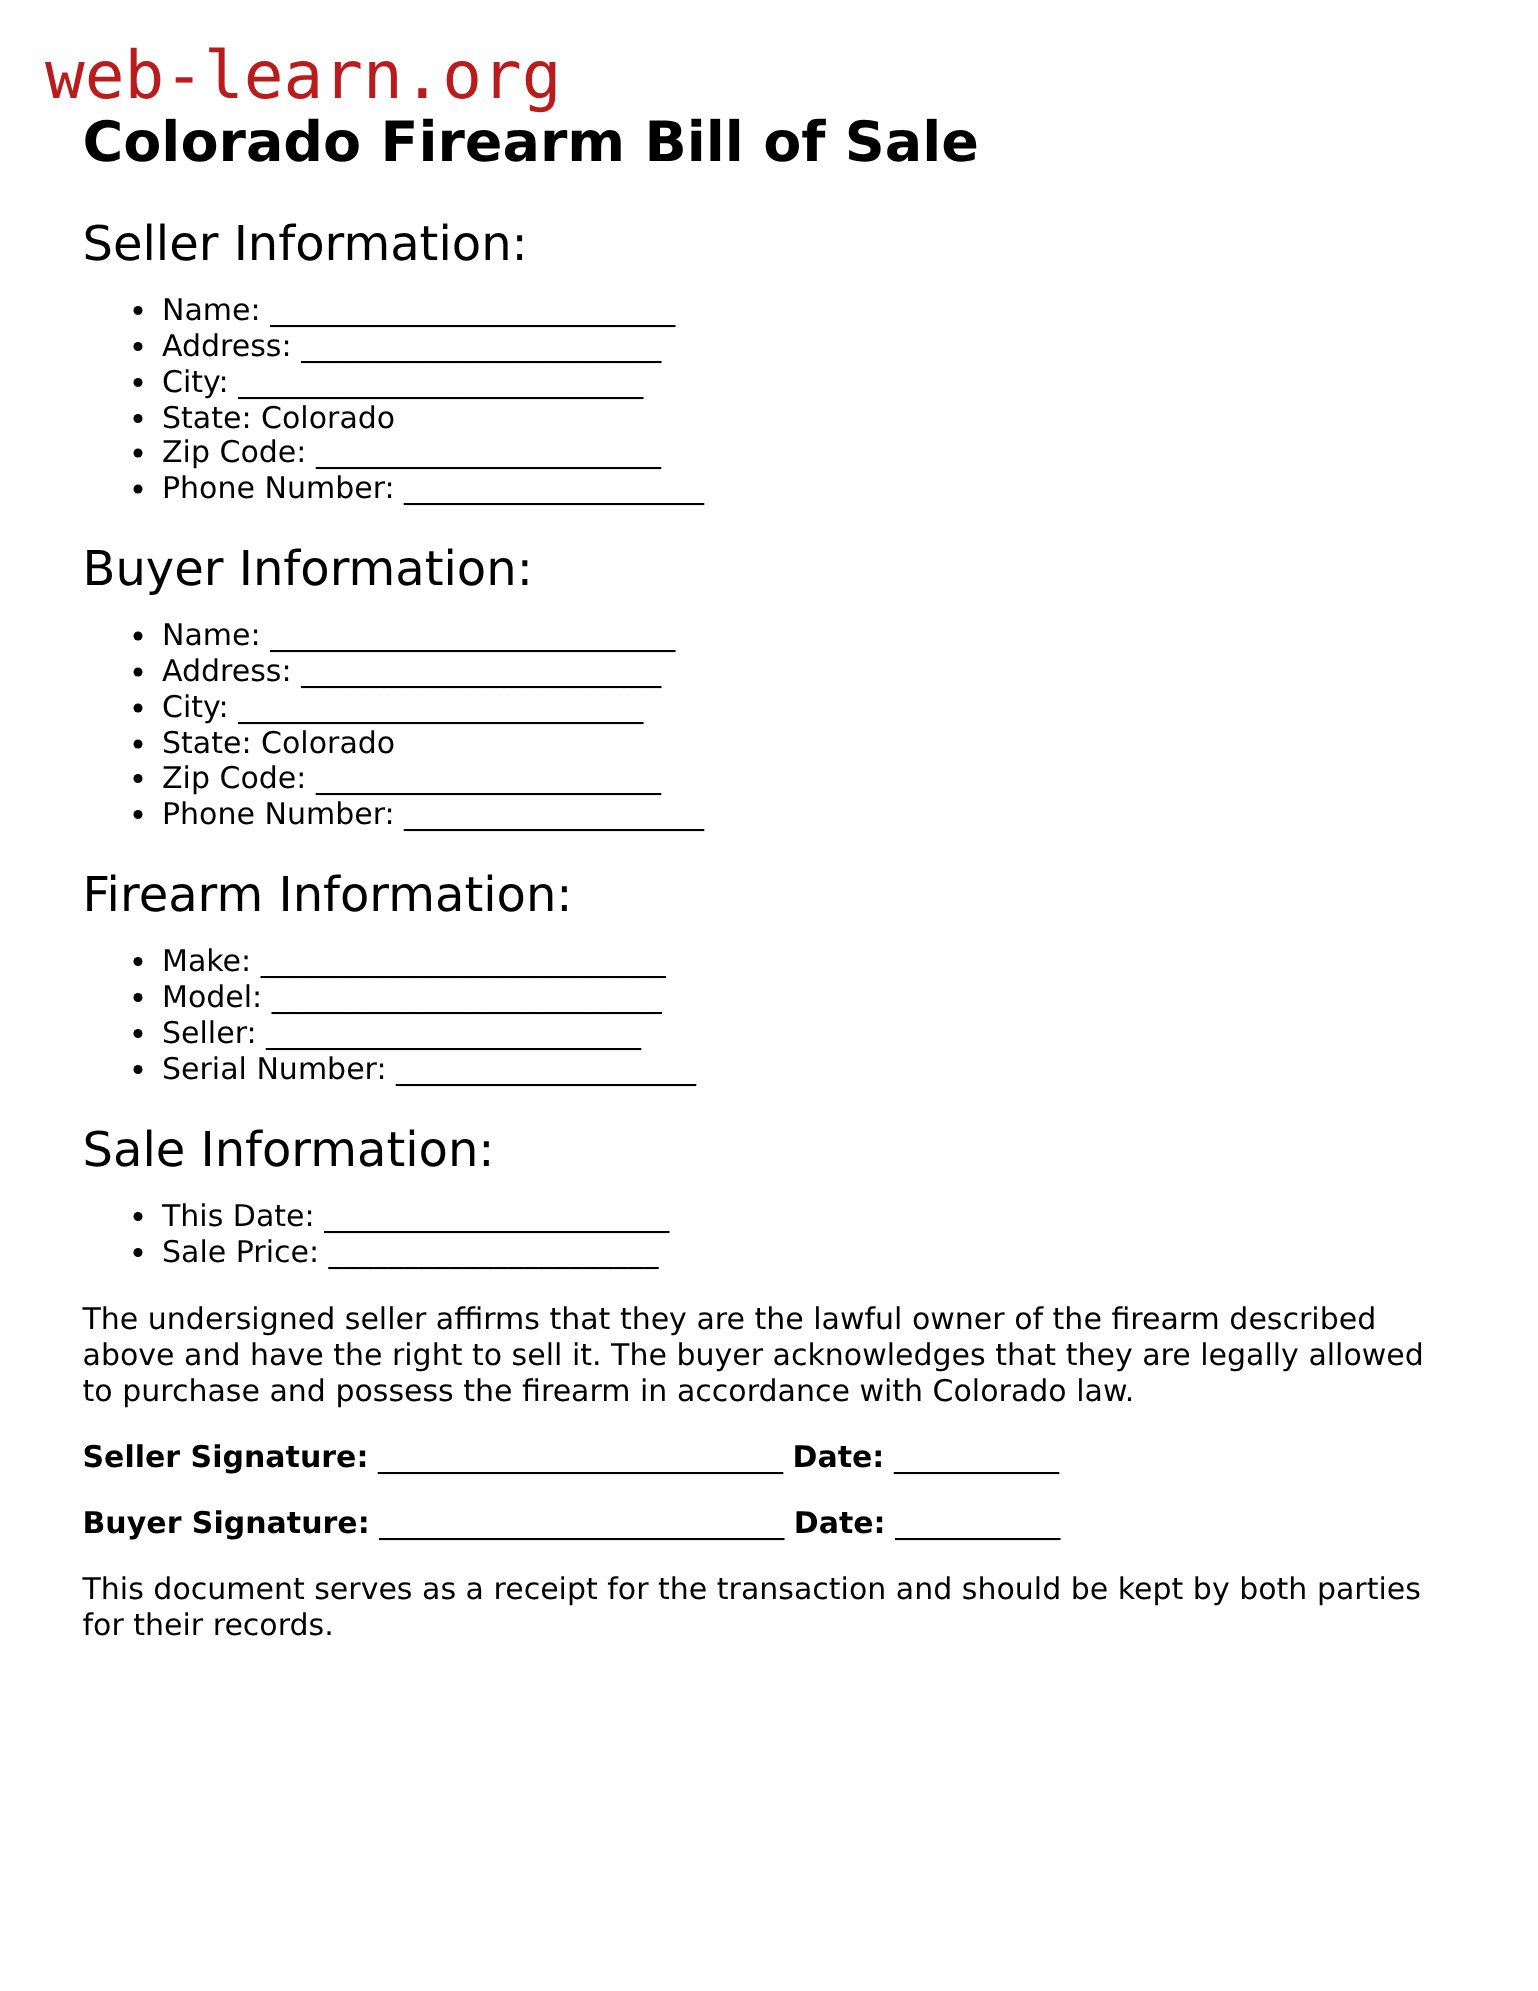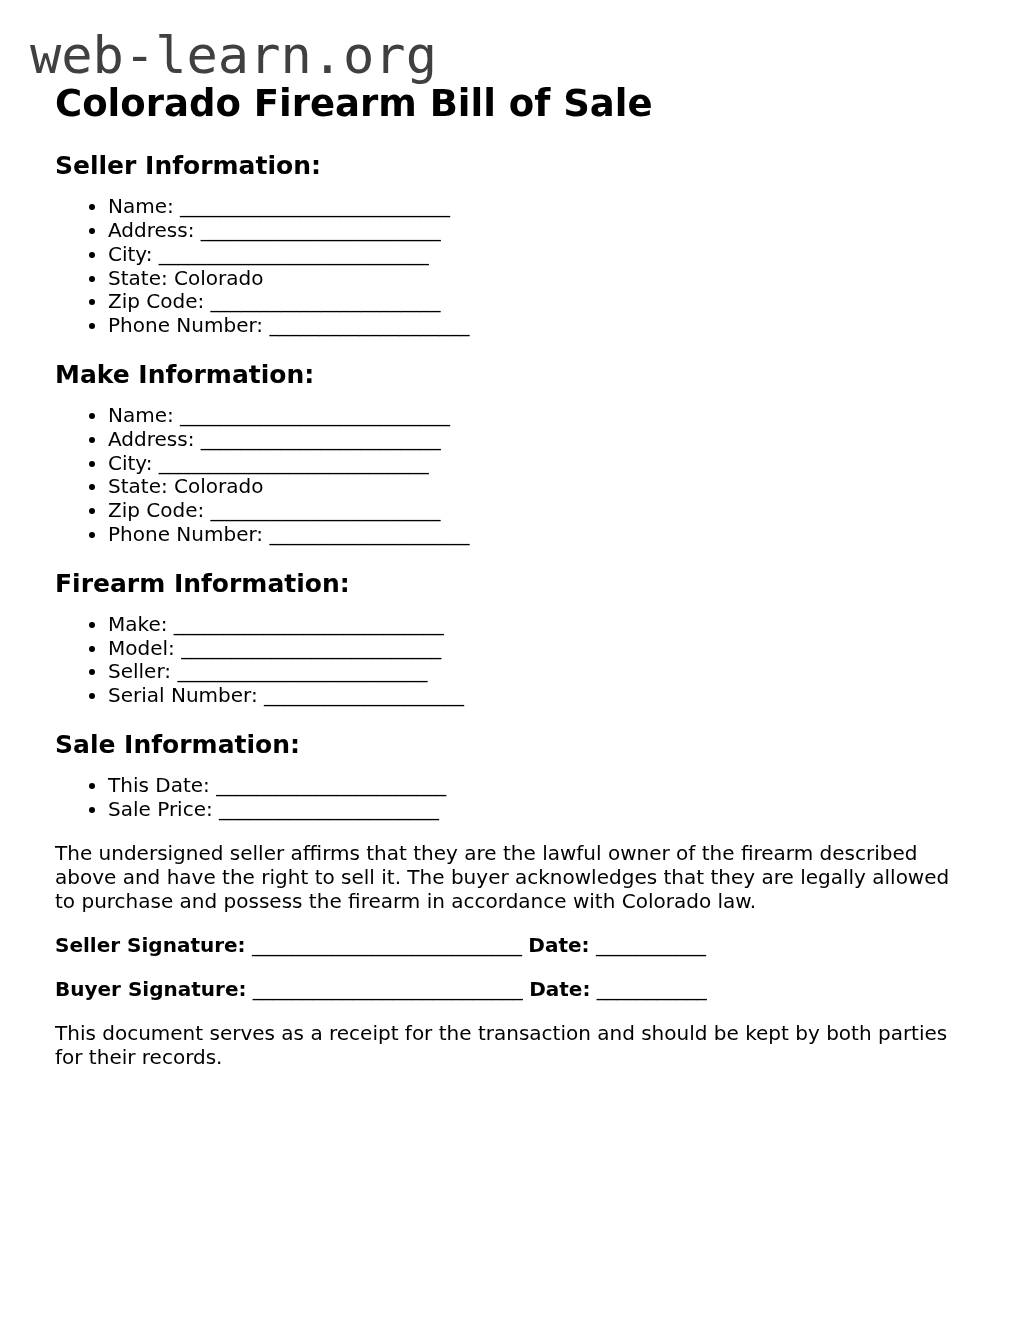--- a/index.html
+++ b/index.html
@@ -14,37 +14,37 @@
     background: #ffffff;
     color: #000000;
     padding: 28px 0 40px 55px;
     font-family: "DejaVu Sans", sans-serif;
     font-size: 20px;
     line-height: 1.2;
   }
   .content { width: 900px; }
   .logo {
     font-family: "DejaVu Sans Mono", monospace;
-    font-size: 52px;
+    font-size: 44px;
     line-height: 1.05;
-    color: #404040;
+    color: #b91c1c;
     margin-left: -25px;
     white-space: nowrap;
   }
   h1.doc-title {
     font-size: 37px;
     line-height: 1.15;
     font-weight: bold;
     margin: 0 0 26px 0;
   }
   p { margin: 20px 0; }
   h2.section-heading {
-    font-size: 25px;
+    font-size: 32px;
     line-height: 1.2;
-    font-weight: bold;
+    font-weight: normal;
     margin: 22px 0 0 0;
   }
   ul.field-list {
     margin: 14px 0 18px 0;
     padding-left: 53px;
     list-style-type: disc;
   }
   ul.field-list li { line-height: 1.19; }
   .fill { letter-spacing: 0; white-space: nowrap; }
   p.sig-line { margin: 20px 0; }
@@ -63,21 +63,21 @@
     <h2 class="section-heading">Seller Information:</h2>
     <ul class="field-list">
       <li><span>Name:</span> <span class="fill">___________________________</span></li>
       <li><span>Address:</span> <span class="fill">________________________</span></li>
       <li><span>City:</span> <span class="fill">___________________________</span></li>
       <li><span>State:</span> <span>Colorado</span></li>
       <li><span>Zip Code:</span> <span class="fill">_______________________</span></li>
       <li><span>Phone Number:</span> <span class="fill">____________________</span></li>
     </ul>
 
-    <h2 class="section-heading">Make Information:</h2>
+    <h2 class="section-heading">Buyer Information:</h2>
     <ul class="field-list">
       <li><span>Name:</span> <span class="fill">___________________________</span></li>
       <li><span>Address:</span> <span class="fill">________________________</span></li>
       <li><span>City:</span> <span class="fill">___________________________</span></li>
       <li><span>State:</span> <span>Colorado</span></li>
       <li><span>Zip Code:</span> <span class="fill">_______________________</span></li>
       <li><span>Phone Number:</span> <span class="fill">____________________</span></li>
     </ul>
 
     <h2 class="section-heading">Firearm Information:</h2>

